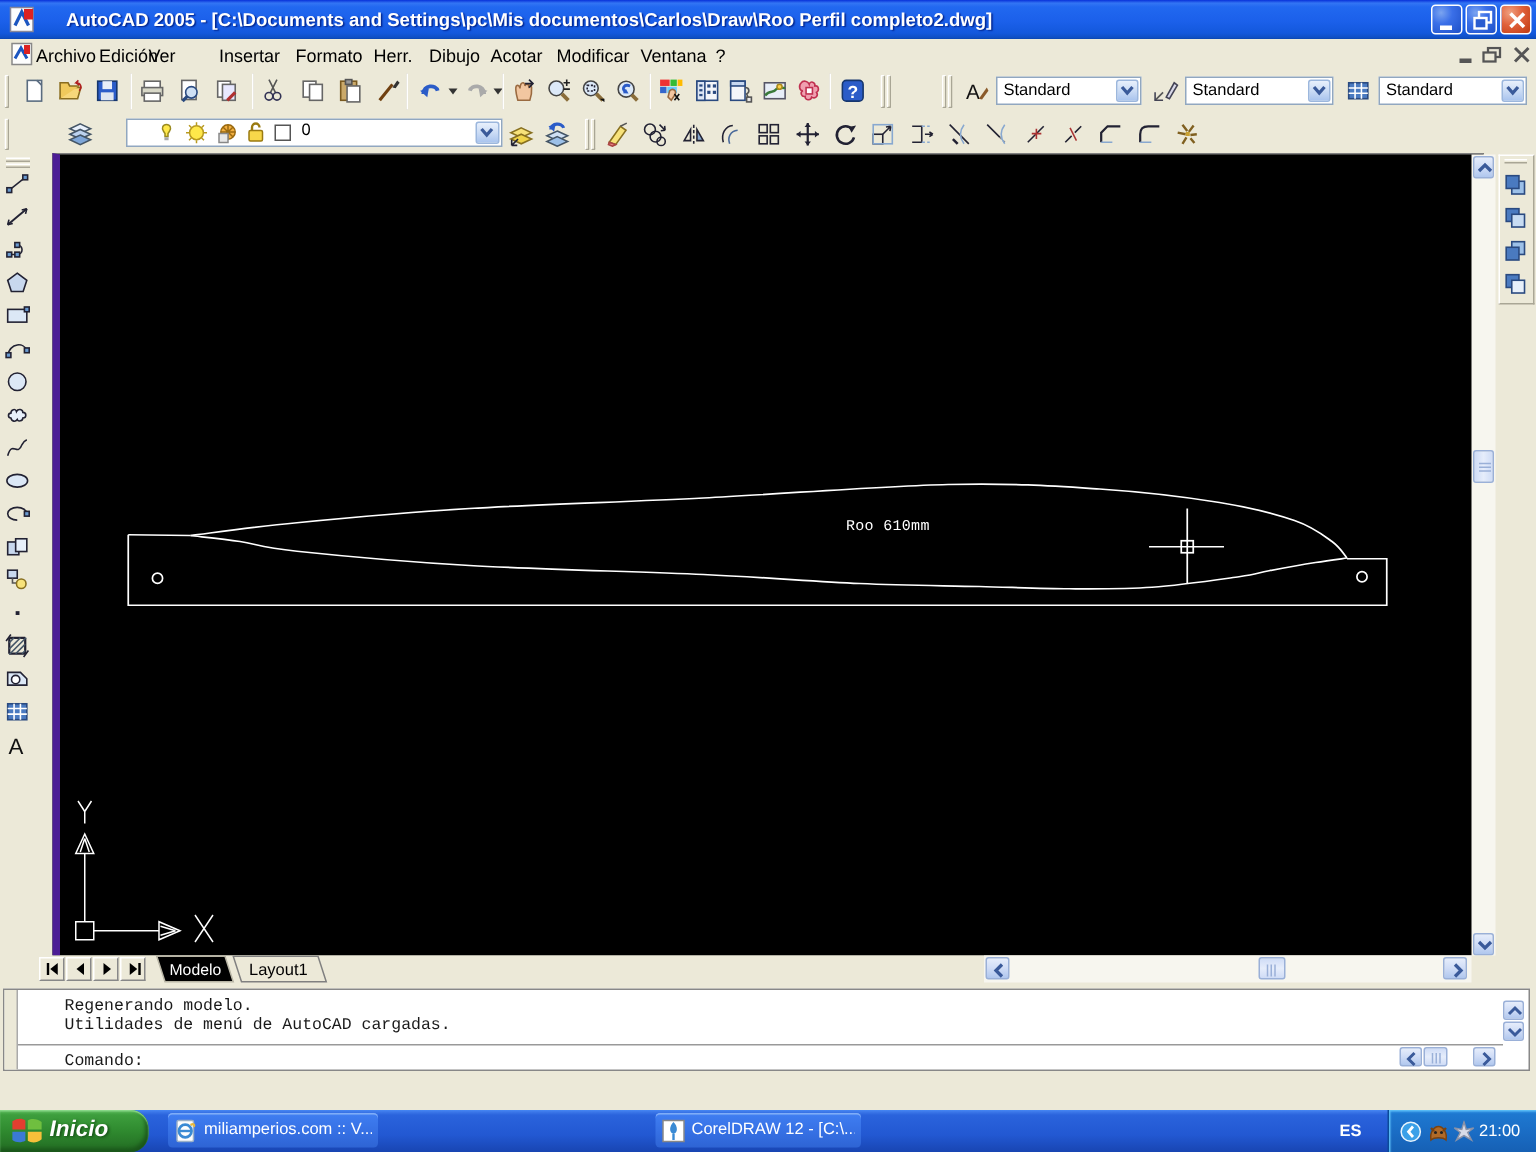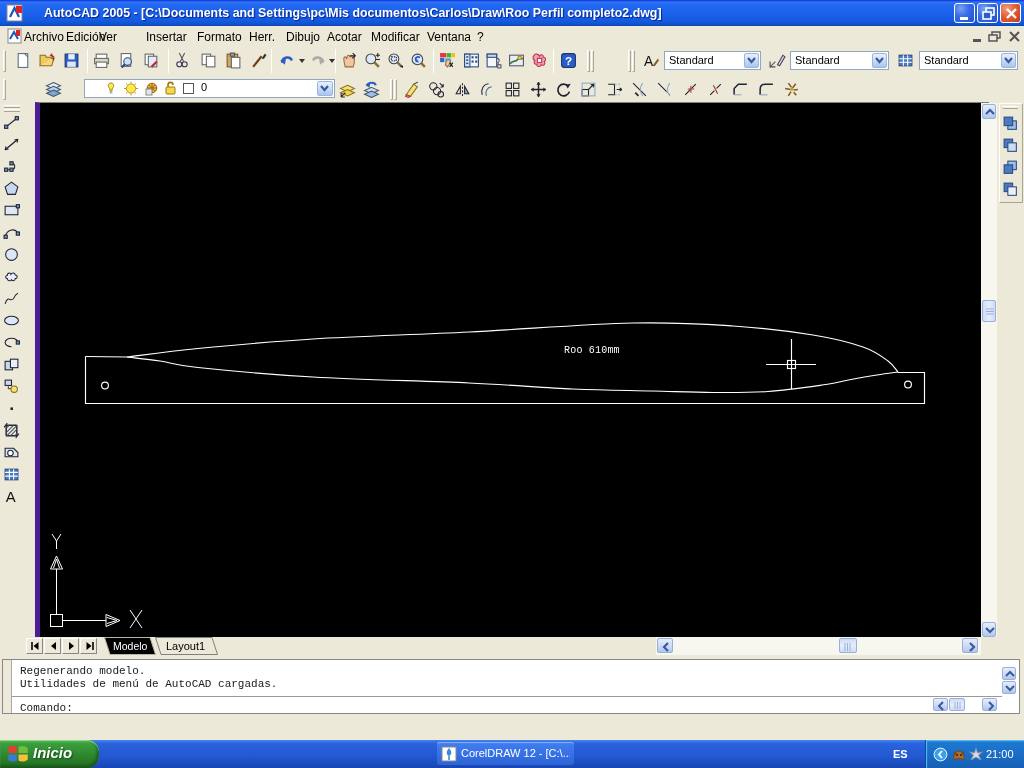--- a/index.html
+++ b/index.html
@@ -26,21 +26,21 @@
 .cbtn svg{position:absolute;left:1px;top:3px;}
 #leftbar{position:absolute;left:0;top:103px;width:27px;height:534px;background:#ece9d8;}
 #rightdock{position:absolute;left:997px;top:103px;width:27px;height:534px;background:#ece9d8;}
 #canvas{position:absolute;left:35px;top:102px;width:954px;height:535px;background:#000;border-left:5px solid #4c1d95;border-top:1px solid #808080;text-decoration:underline;}
 .sb{background:#f7f6ef;}
 .sbtn{position:absolute;background:linear-gradient(180deg,#e6edfb 0%,#cfdcf6 50%,#b0c7ee 100%);border:1px solid #9ab0d8;border-radius:2px;}
 .sbtn svg{position:absolute;}
 #tabrow{position:absolute;left:0;top:637px;width:1024px;height:19px;background:#ece9d8;}
 .navb{position:absolute;top:1px;width:17px;height:16px;background:#ece9d8;border:1px solid;border-color:#fff #888 #888 #fff;}
 #cmdwin{position:absolute;left:0;top:656px;width:1024px;height:60px;background:#ece9d8;}
-.mono{font-family:"Liberation Mono",monospace;}
+.mono{font-family:"Liberation Mono",monospace;margin-left:23px;}
 #status{position:absolute;left:0;top:716px;width:1024px;height:24px;background:#ece9d8;border-top:1px solid #fff;}
 .stbtn{position:absolute;top:3px;height:17px;border:1px solid;border-color:#fff #7a7a6e #7a7a6e #fff;background:#ece9d8;font-size:10.5px;color:#111;text-align:center;line-height:15px;}
 #taskbar{position:absolute;left:0;top:740px;width:1024px;height:28px;background:linear-gradient(180deg,#4687f3 0%,#3873e6 6%,#2a63dc 12%,#2258d2 60%,#1c4cbe 85%,#1845b2 100%);}
 .task{position:absolute;top:2px;height:23px;border-radius:3px;background:linear-gradient(180deg,#5a93f5 0%,#3e7cf0 8%,#3670e4 55%,#2e64d4 100%);box-shadow:inset 0 1px 0 #7fadf8;color:#fff;font-size:11px;}
 .task.active{background:linear-gradient(180deg,#1a4ca8 0%,#2155b4 50%,#2a5ec0 100%);box-shadow:inset 1px 1px 2px #123a80;}
 .task .ttext{position:absolute;left:24px;top:5px;white-space:nowrap;overflow:hidden;}
 </style></head>
 <body>
 <div id="root">
 <div id="title">
@@ -733,20 +733,29 @@
 <div id="taskbar">
       <div class="abs" style="left:0;top:0;width:99px;height:28px;border-radius:0 12px 12px 0;background:linear-gradient(180deg,#57b757 0%,#3d9e3d 12%,#2f8a2f 50%,#267426 85%,#1e611e 100%);box-shadow:inset 0 1px 1px #8fdc8f,inset -2px -2px 3px #1a551a">
 <svg width="26" height="26" style="position:absolute;left:5px;top:1px" viewBox="0 0 24 24">
 <path d="M3 6 C6 4 9 4 11 5.5 L11 11 L3 11 Z" fill="#e33e30"></path>
 <path d="M12.5 5.5 C15 4 18.5 4.5 21 6.5 L21 11 L12.5 11 Z" fill="#6fbf3f"></path>
 <path d="M3 12.5 L11 12.5 L11 18 C8 19.5 5 19 3 17.5 Z" fill="#3a7ad4"></path>
 <path d="M12.5 12.5 L21 12.5 L21 17 C18 19.5 15 19.5 12.5 18 Z" fill="#f6c03a"></path>
 </svg>
 <span style="position:absolute;left:33px;top:4px;color:#fff;font-size:15px;font-weight:bold;font-style:italic;text-shadow:1px 1px 2px #144914">Inicio</span>
       </div>
+      <div class="task" style="left:112px;width:140px">
+        <svg width="16" height="16" style="position:absolute;left:4px;top:4px" viewBox="0 0 16 16">
+          <rect x="2" y="1" width="11" height="14" rx="1" fill="#fdfdfd" stroke="#9ab0c8"></rect>
+          <circle cx="7.5" cy="8" r="4.2" fill="none" stroke="#3a8ad4" stroke-width="1.8"></circle>
+          <path d="M3.5 8 L11.5 8" stroke="#3a8ad4" stroke-width="1.6"></path>
+          <path d="M11 4 C13 2.8 14 3.6 13.2 5.2" stroke="#e8b83a" stroke-width="1.4" fill="none"></path>
+        </svg>
+        <div class="ttext" style="max-width:112px">miliamperios.com :: V...</div>
+      </div>
       <div class="task" style="left:437px;width:137px">
         <svg width="16" height="16" style="position:absolute;left:4px;top:4px" viewBox="0 0 16 16">
           <rect x="1" y="1" width="14" height="14" fill="#fff" stroke="#888"></rect>
           <path d="M8 2 C5 5 5 9 8 10 C11 9 11 5 8 2 Z" fill="#3a8ad4"></path>
           <path d="M8 10 L8 14" stroke="#3a8ad4" stroke-width="1.6"></path>
         </svg>
         <div class="ttext" style="max-width:109px">CorelDRAW 12 - [C:\...</div>
       </div>
       <span style="position:absolute;left:893px;top:8px;color:#fff;font-size:11px;font-weight:bold">ES</span>
       <div class="abs" style="left:925px;top:0;width:99px;height:28px;background:linear-gradient(180deg,#2a8ae0 0%,#1e78d0 10%,#1a6cc4 55%,#1660b4 100%);border-left:1px solid #0a4a9a;box-shadow:inset 1px 1px 1px #5ec0f8"></div>

